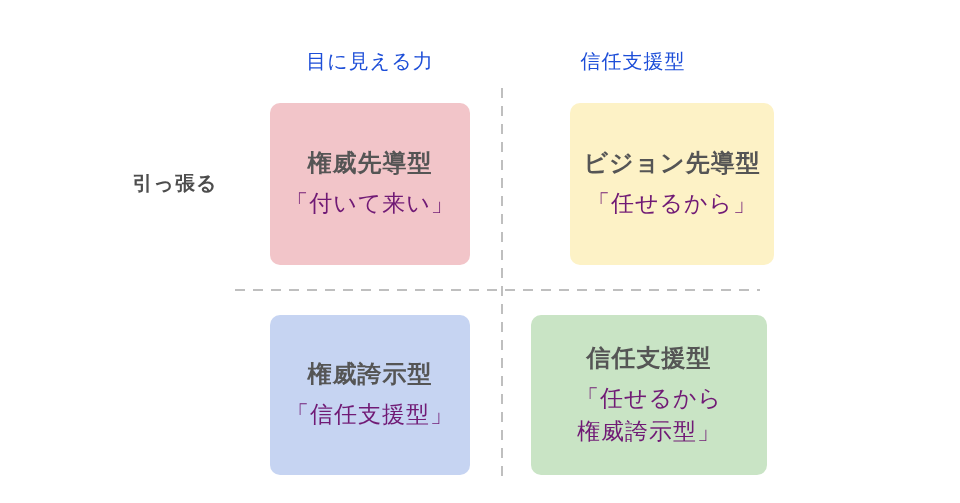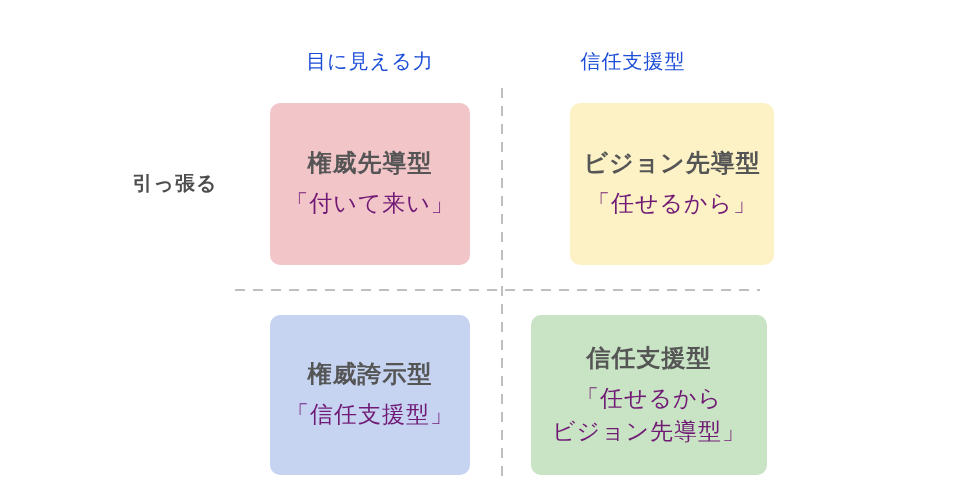--- a/index.html
+++ b/index.html
@@ -122,16 +122,16 @@
   </div>
 
   <div class="quad bl" style="background-color: rgb(198, 212, 242);">
     <div class="title">権威誇示型</div>
     <div class="quote">「信任支援型」</div>
   </div>
 
   <div class="quad br" style="background-color: rgb(201, 228, 197);">
     <div class="title">信任支援型</div>
     <div class="quote">「任せるから
-ビジョン先導型」</div>
+権威誇示型」</div>
   </div>
 
 </div>
 
 </body></html>

